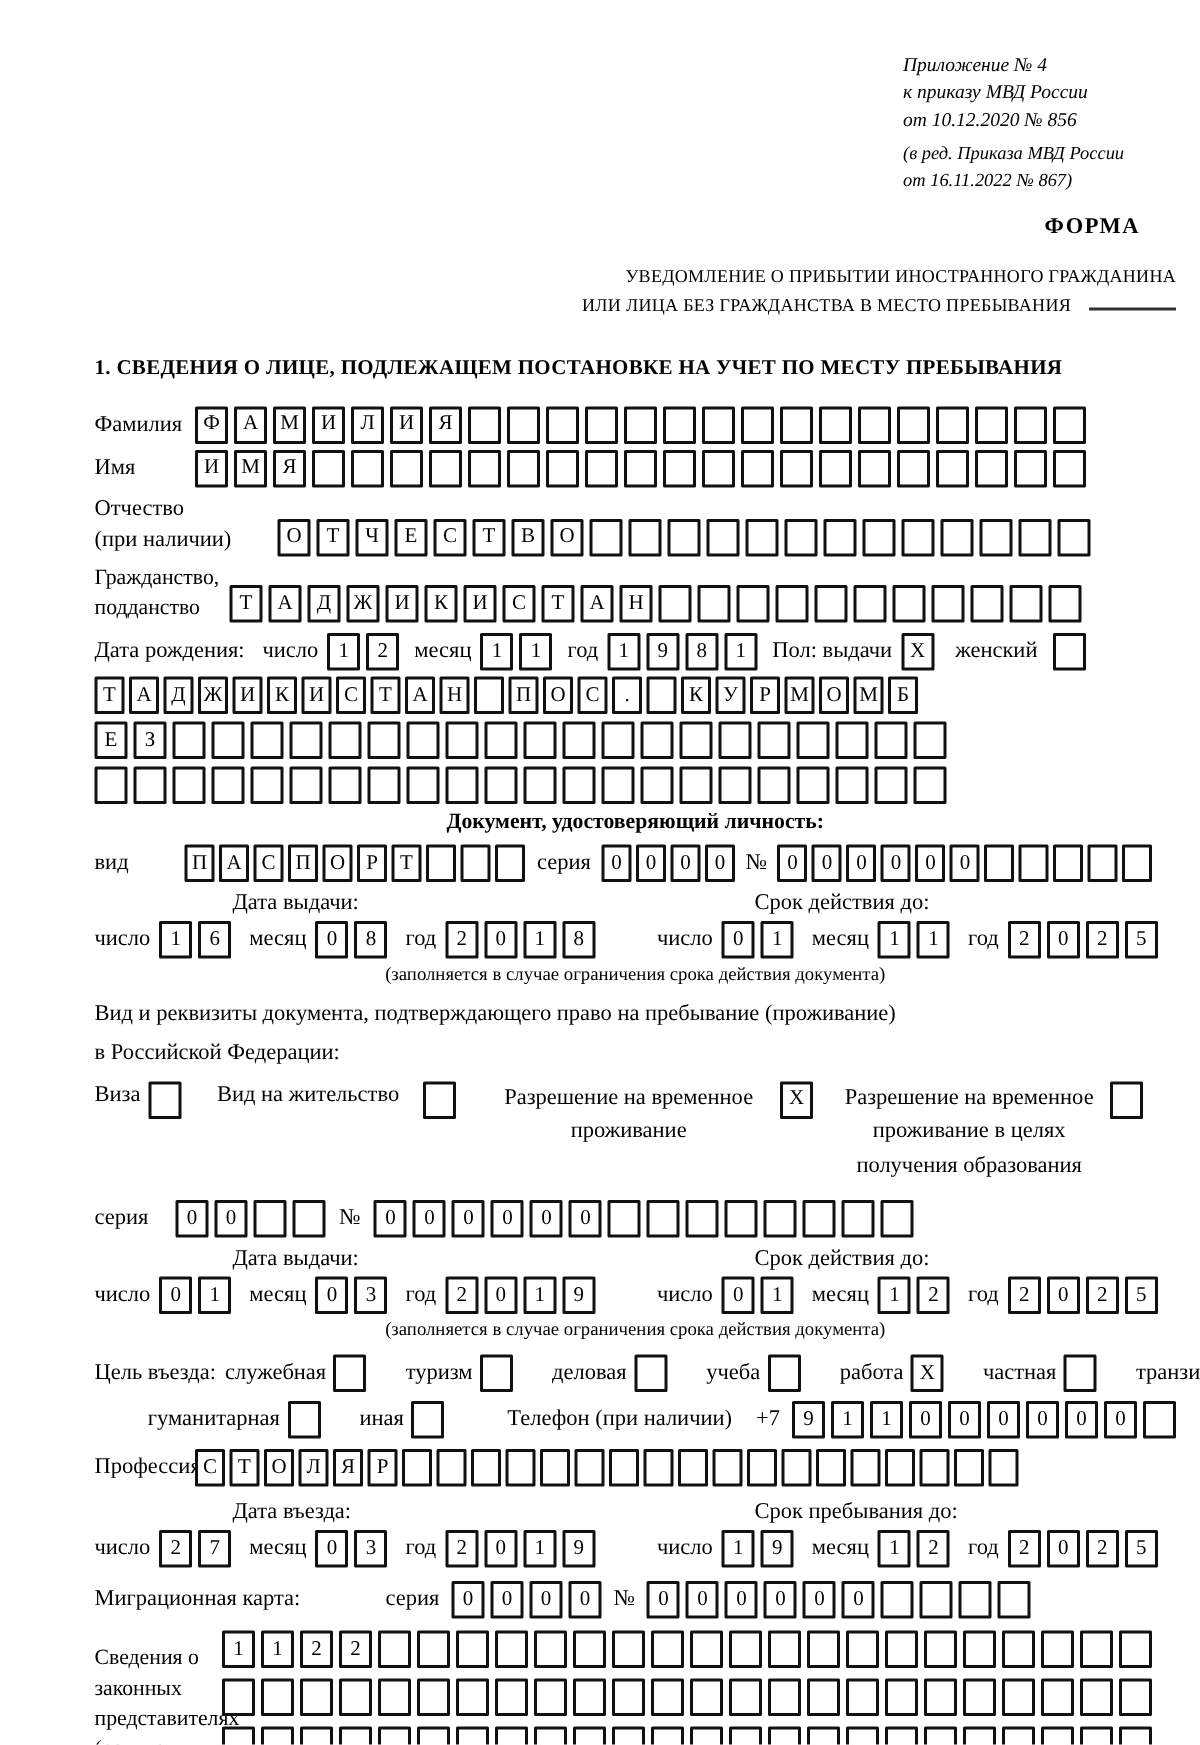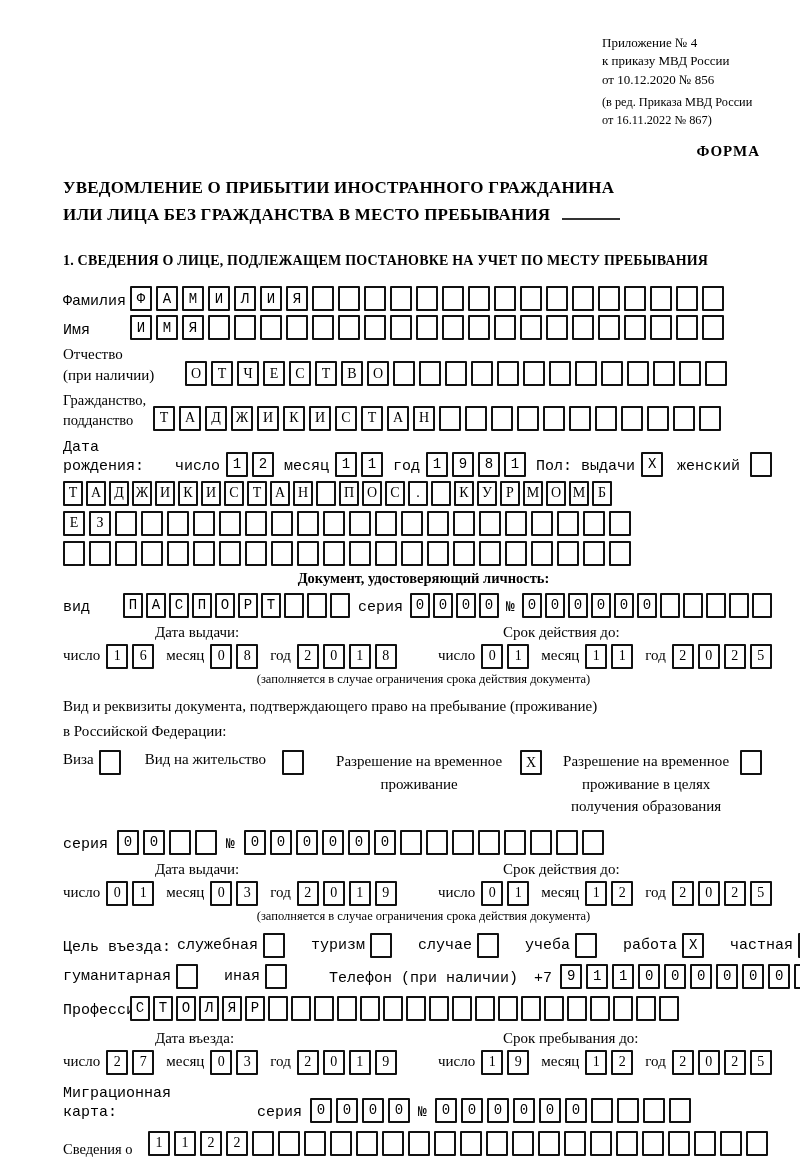--- a/index.html
+++ b/index.html
@@ -1,33 +1,33 @@
 <!DOCTYPE html>
 <html><head>
 <meta charset="utf-8">
 <style>
   html,body{margin:0;padding:0;background:#fff;}
   body{width:800px;height:1163px;font-family:"Liberation Serif",serif;color:#000;overflow:hidden;}
   .page{box-sizing:border-box;width:800px;height:1163px;padding:34px 16px 10px 63px;}
   
-  .top-note{margin-left:539px;font-size:13px;line-height:1.42;}
+  .top-note{margin-left:539px;font-size:13px;line-height:1.42;font-style:italic;}
   .top-note .small{font-size:12.3px;margin-top:5px;line-height:1.42;}
   .forma{margin-top:14px;padding-right:24px;text-align:right;font-weight:bold;font-size:15px;letter-spacing:1px;}
-  .title{margin-top:15px;text-align:left;font-weight:bold;font-size:17px;line-height:1.55;letter-spacing:.2px;}
+  .title{margin-top:15px;text-align:right;font-weight:normal;font-size:12px;line-height:1.55;letter-spacing:.2px;}
   .uline{display:inline-block;width:58px;border-bottom:2px solid #333;height:.95em;margin-left:12px;}
   .sec1{margin-top:25px;margin-bottom:17px;font-weight:bold;font-size:14px;letter-spacing:.2px;}
   
   .boxrow{display:flex;gap:4px;flex:none;}
   .boxrow.tight{gap:3px;}
   .cbox{box-sizing:border-box;flex:none;width:22px;height:25px;border:2px solid #111;border-radius:1px;
         display:flex;align-items:center;justify-content:center;font-size:14px;background:#fff;}
   .tight .cbox{width:20px;}
   
   .frow{display:flex;align-items:flex-end;margin-bottom:4px;}
-  .frow.vc{align-items:flex-end;font-family:Liberation Mono, monospace;}
+  .frow.vc{align-items:center;}
   .lbl,.dlbl,.plbl{font-size:15px;line-height:1.3;flex:none;}
   .lbl div{line-height:1.4;}
   .stack{display:flex;flex-direction:column;gap:5px;}
   .dochead{text-align:center;font-weight:bold;font-size:14.5px;margin:4px 0 6px 0;}
   .datecols{display:flex;margin-top:6px;}
   .dcol-l{flex:0 0 355px;}
   .dcol-r{flex:1;padding-left:20px;}
   .dhead{font-size:15px;margin:0 0 3px 92px;}
   .dhead2{font-size:15px;margin:0 0 3px 65px;}
   .dategrp{display:flex;align-items:center;}
@@ -481,21 +481,21 @@
     <span style="display:flex;align-items:center;flex-wrap:nowrap">
         <span class="opt">
           <span class="lab">служебная</span>
           <span class="cbox"></span>
         </span>
         <span class="opt">
           <span class="lab">туризм</span>
           <span class="cbox"></span>
         </span>
         <span class="opt">
-          <span class="lab">случае</span>
+          <span class="lab">деловая</span>
           <span class="cbox"></span>
         </span>
         <span class="opt">
           <span class="lab">учеба</span>
           <span class="cbox"></span>
         </span>
         <span class="opt">
           <span class="lab">работа</span>
           <span class="cbox">X</span>
         </span>

